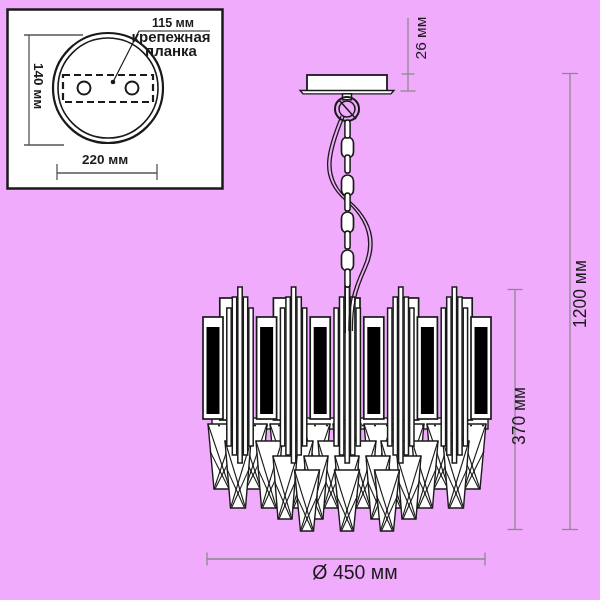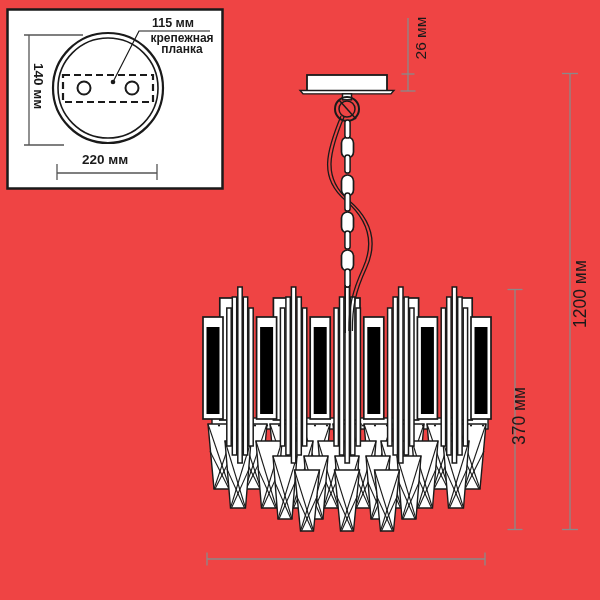--- a/index.html
+++ b/index.html
@@ -1,23 +1,23 @@
 <!DOCTYPE html>
 <html><head>
 <meta charset="utf-8">
 <style>
   html,body{margin:0;padding:0;background:#ffffff;}
-  #canvas{position:relative;width:600px;height:600px;background:#ef4444;overflow:hidden;
+  #canvas{position:relative;width:600px;height:600px;background:#f0abfc;overflow:hidden;
           font-family:"Liberation Sans",sans-serif;}
   svg{position:absolute;left:0;top:0;}
   .lbl{position:absolute;color:#1a1a1a;white-space:nowrap;font-weight:500;
        transform:translate(-50%,-50%);line-height:1;}
   .lbl.rot-cw{transform:translate(-50%,-50%) rotate(90deg);}
   .lbl.rot-ccw{transform:translate(-50%,-50%) rotate(-90deg);}
-  .f11{font-size:12px;margin-left:11px;}
+  .f11{font-size:15px;}
   .f12{font-size:12.5px;font-weight:600;}
   .f13{font-size:13.5px;font-weight:600;}
   .f15{font-size:15.5px;}
   .f17{font-size:17.5px;}
   .f19{font-size:19.5px;}
   .two-line{text-align:center;font-weight:600;}
   .two-line span{display:block;line-height:0.95;}
 </style>
 </head>
 <body>
@@ -364,13 +364,14 @@
   <div class="lbl f11 two-line" style="left:171px;top:44px;">
     <span>крепежная</span>
     <span>планка</span>
   </div>
   <div class="lbl f13 rot-cw" style="left:38px;top:86px;">140 мм</div>
   <div class="lbl f13" style="left:105px;top:160px;">220 мм</div>
 
   <div class="lbl f15 rot-ccw" style="left:421px;top:38px;">26 мм</div>
   <div class="lbl f17 rot-ccw" style="left:581px;top:294px;">1200 мм</div>
   <div class="lbl f17 rot-ccw" style="left:520px;top:416px;">370 мм</div>
+  <div class="lbl f19" style="left:355px;top:573px;">Ø 450 мм</div>
 </div>
 
 </body></html>

